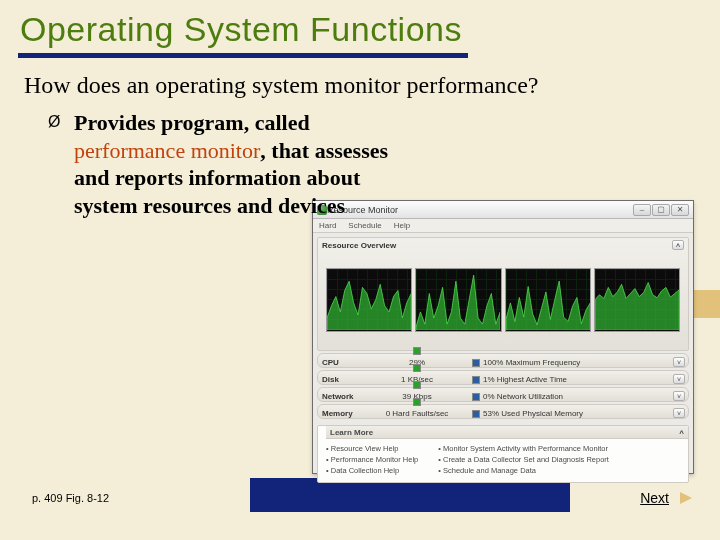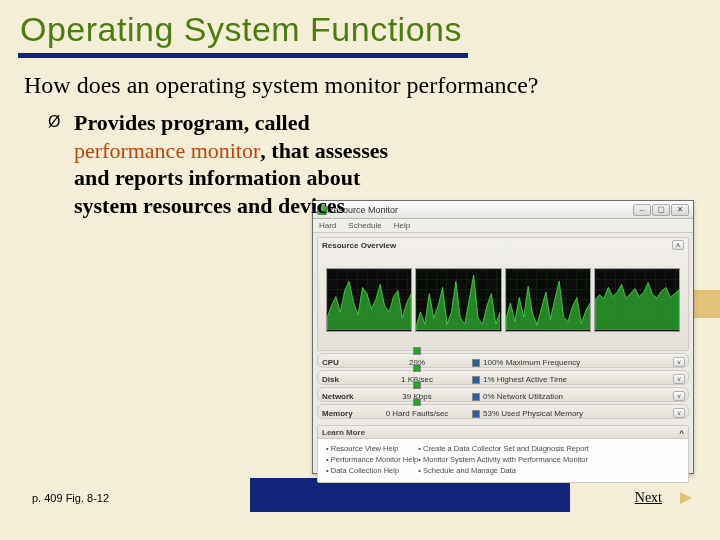--- a/index.html
+++ b/index.html
@@ -190,23 +190,25 @@
     border: 1px solid #cfcbc4;
     border-radius: 2px;
   }
   .rm-learn-head {
     height: 13px;
     background: linear-gradient(#f0eee8,#e2dfd6);
     border-bottom: 1px solid #cfcbc4;
     font-size: 8px; font-weight: bold;
     display:flex; align-items:center; padding:0 4px;
     justify-content: space-between;
+    margin-left: 8px;
   }
   .rm-learn-body {
     display: flex;
+    gap: 20px;
     padding: 4px 8px 6px 8px;
     font-size: 7.5px;
     color: #4b4b4b;
   }
   .rm-learn-body ul { list-style: none; }
   .rm-learn-body li::before { content: "• "; }
   .rm-learn-body li { padding: 1px 0; white-space: nowrap; }
 
   
   .footer-bar {
@@ -224,22 +226,22 @@
     font-family: Arial, sans-serif;
     font-size: 11px;
     color: #000;
   }
   .next-btn {
     position: absolute;
     bottom: 34px;
     right: 28px;
     display: flex;
     align-items: center;
-    gap: 18px;
-    font-family: Liberation Serif, serif;
+    gap: 11px;
+    font-family: Liberation Sans, sans-serif;
     font-size: 14px;
     text-decoration: underline;
     color: #000;
     cursor: pointer;
     z-index: 3;
   }
   .next-btn .tri {
     width: 0; height: 0;
     border-top: 6px solid transparent;
     border-bottom: 6px solid transparent;
@@ -372,22 +374,22 @@
       <span>Learn More</span>
       <span class="ch">˄</span>
     </div>
     <div class="rm-learn-body">
       <ul>
           <li>Resource View Help</li>
           <li>Performance Monitor Help</li>
           <li>Data Collection Help</li>
         </ul>
       <ul>
+          <li>Monitor System Activity with Performance Monitor</li>
           <li>Create a Data Collector Set and Diagnosis Report</li>
-          <li>Monitor System Activity with Performance Monitor</li>
           <li>Schedule and Manage Data</li>
         </ul>
     </div>
   </div>
 </div>
 
 <div class="footer-bar"></div>
 <div class="page-ref">p. 409 Fig. 8-12</div>
 <div class="next-btn">
   <span>Next</span>

